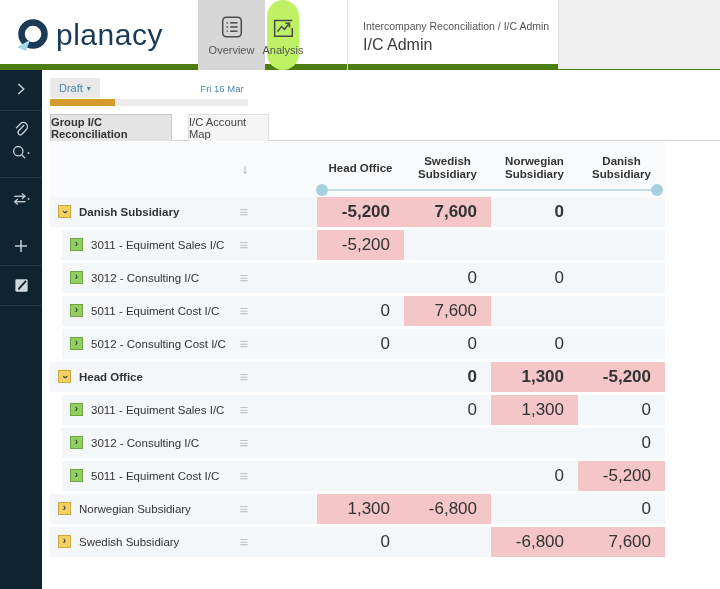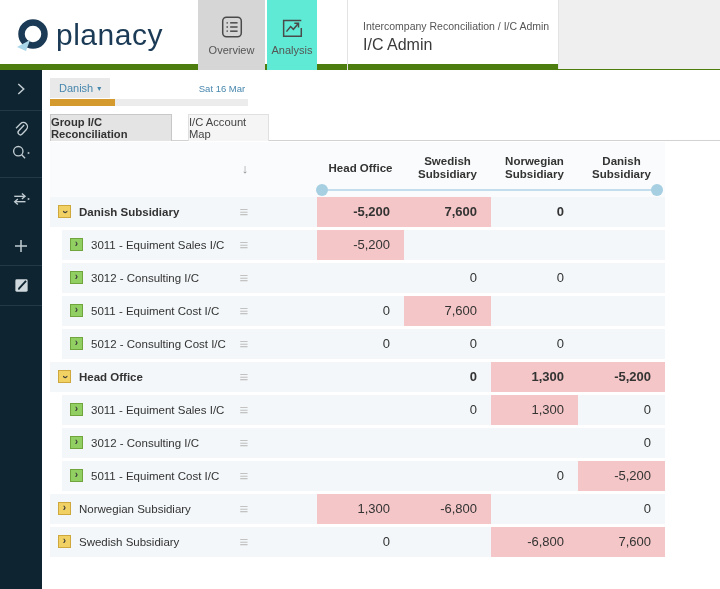--- a/index.html
+++ b/index.html
@@ -11,21 +11,21 @@
   }
   
   .topbar{position:absolute;left:0;top:0;width:720px;height:70px;background:#ffffff;
     border-bottom:6px solid #4d7c0f;box-sizing:border-box;z-index:5;}
   .logo{position:absolute;left:14px;top:11px;height:48px;display:flex;align-items:center;cursor:pointer;}
   .logo-text{font-size:30px;color:#1b3a55;font-weight:500;letter-spacing:.5px;margin-left:4px;}
   .nav-tab{position:absolute;top:0;height:70px;display:flex;flex-direction:column;align-items:center;
     justify-content:center;gap:4px;cursor:pointer;box-sizing:border-box;}
   .nav-tab .nav-label{font-size:11px;color:#555;}
   .nav-overview{left:198px;width:67px;background:#d6d6d6;}
-  .nav-analysis{left:267px;width:50px;background:#5eead4;}
+  .nav-analysis{left:267px;width:32px;background:#bef264;border-radius:21px;}
   .top-vdiv{position:absolute;left:347px;top:0;width:1px;height:70px;background:#e4e4e4;}
   .bc-block{position:absolute;left:363px;top:13px;margin-top:7px;}
   .breadcrumb{font-size:10.5px;color:#555;}
   .page-title{font-size:16px;color:#3a3a3a;margin-top:4px;}
   .top-right-panel{position:absolute;left:558px;top:0;width:162px;height:69px;background:#efefef;border-left:1px solid #e3e3e3;}
   
   .sidebar{position:absolute;left:0;top:70px;width:42px;height:519px;background:#0e2531;z-index:4;}
   .sb-btn{position:absolute;left:0;width:42px;height:26px;display:flex;align-items:center;justify-content:center;
     cursor:pointer;color:#c2ccd2;font-size:16px;background:transparent;border:none;padding:0;}
   .sb-div{position:absolute;left:0;width:42px;height:1px;background:#233947;}
@@ -61,21 +61,21 @@
   .row.child{left:20px;width:603px;}
   .badge{position:absolute;left:8px;top:8px;width:13px;height:13px;box-sizing:border-box;display:flex;
     align-items:center;justify-content:center;cursor:pointer;}
   .badge.yellow{background:#f1d163;border:1px solid #cfa83d;}
   .badge.green{background:#92cf63;border:1px solid #6fa53c;}
   .chev{font-size:10px;font-weight:bold;color:#3a3a3a;line-height:1;margin-top:-1px;}
   .chev.down{display:inline-block;transform:rotate(90deg);margin-top:0;}
   .rlabel{position:absolute;left:29px;top:0;line-height:30px;font-size:11.5px;color:#333;white-space:nowrap;}
   .hamburger{position:absolute;right:413px;width:16px;top:0;line-height:30px;font-size:15px;color:#c2c2c2;
     text-align:center;cursor:pointer;}
-  .cell{position:absolute;top:0;width:87px;height:30px;line-height:30px;font-size:13px;color:#333;
+  .cell{position:absolute;top:0;width:87px;height:30px;line-height:30px;font-size:17px;color:#333;
     text-align:right;box-sizing:border-box;padding-right:14px;cursor:pointer;margin-left:18px;}
   .cell.hl{background:#f4c6c7;}
   .c0{right:261px;}.c1{right:174px;}.c2{right:87px;}.c3{right:0;}
   .row.expanded .rlabel,.row.expanded .cell{font-weight:bold;}
   .row.parent .rlabel{}
   svg{display:block;}
 </style>
 </head>
 <body>
 
@@ -185,25 +185,25 @@
         <path d="M5.2 13.4 L7.2 12.9 L5.8 11.6 Z" fill="#0e2531"></path>
       </svg>
     </span>
   </button>
   <div class="sb-div" style="top:235px;"></div>
 </div>
 
 <div class="content">
 
   <button class="draft-btn">
-    <span>Danish</span>
+    <span>Draft</span>
     <span class="draft-caret">▾</span>
   </button>
 
-  <span class="date-label">Sat 16 Mar</span>
+  <span class="date-label">Fri 16 Mar</span>
 
   <div class="progress">
     <div class="progress-fill" style="width: 33%;"></div>
   </div>
 
   <div class="tabline"></div>
   <div class="subtab active">Group I/C Reconciliation</div>
   <div class="subtab inactive">I/C Account Map</div>
 
   <div class="thead-band"></div>

